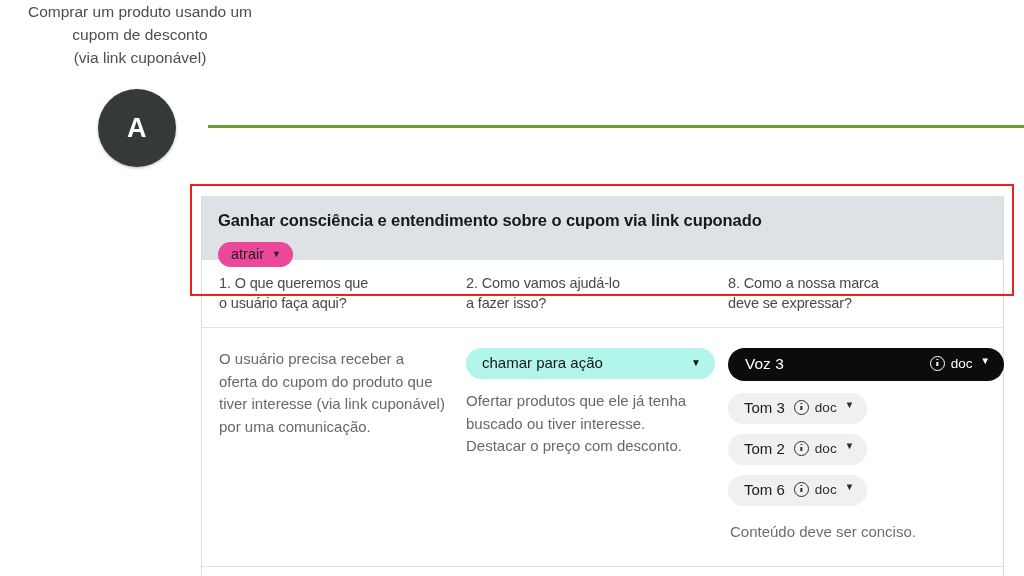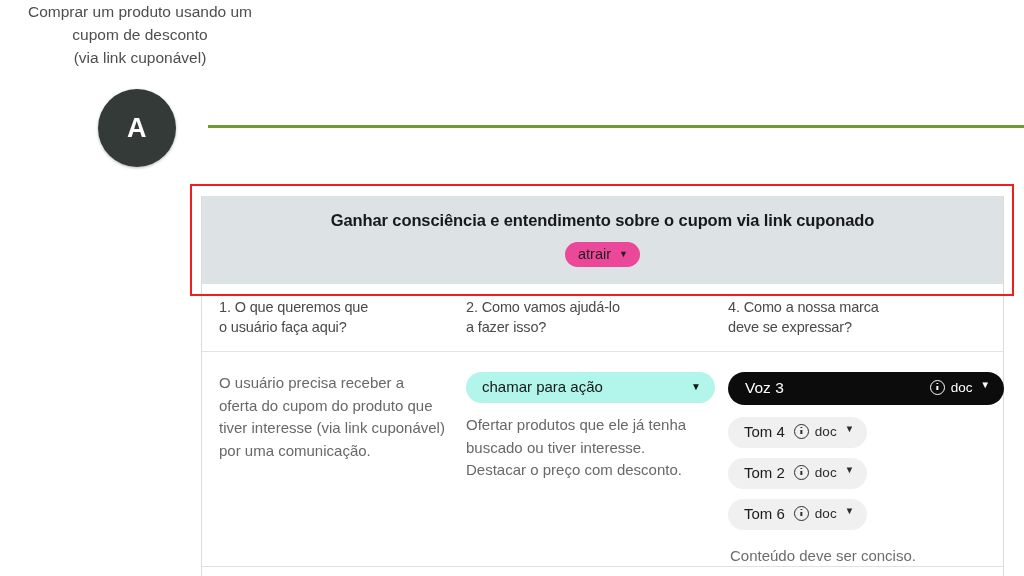--- a/index.html
+++ b/index.html
@@ -90,23 +90,23 @@
     height: 380px;
     box-sizing: border-box;
     border-left: 1px solid #dcdcdc;
     border-right: 1px solid #dcdcdc;
     background: #ffffff;
   }
 
   .card-header {
     background: #dde3e4;
     padding: 14px 16px 0 16px;
-    text-align: center;
-    box-sizing: border-box;
-    height: 88px;
+    text-align: left;
+    box-sizing: border-box;
+    height: 64px;
   }
   .card-header-title {
     font-size: 16.5px;
     font-weight: bold;
     color: #17191a;
     line-height: 21px;
     letter-spacing: -0.1px;
   }
   .stage-chip {
     display: inline-flex;
@@ -310,21 +310,21 @@
     <div class="col-head-row">
       <div class="col col-1">
         <div class="col-head-text">1. O que queremos que
 o usuário faça aqui?</div>
       </div>
       <div class="col col-2">
         <div class="col-head-text">2. Como vamos ajudá-lo
 a fazer isso?</div>
       </div>
       <div class="col col-3">
-        <div class="col-head-text">4. Como a nossa marca
+        <div class="col-head-text">8. Como a nossa marca
 deve se expressar?</div>
       </div>
     </div>
 
     <div class="body-row">
 
       <div class="col col-1">
         <div class="body-text">O usuário precisa receber a oferta do cupom do produto que tiver interesse (via link cuponável) por uma comunicação.</div>
       </div>
 
@@ -342,21 +342,21 @@
           <span class="voice-pill-label">Voz 3</span>
           <span class="pill-meta">
             <span class="info-glyph"></span>
             <span>doc</span>
             <span class="pill-caret">▼</span>
           </span>
         </div>
 
         <div>
           <div class="tone-pill">
-            <span class="tone-pill-label">Tom 4</span>
+            <span class="tone-pill-label">Tom 3</span>
             <span class="pill-meta">
               <span class="info-glyph"></span>
               <span>doc</span>
               <span class="pill-caret">▼</span>
             </span>
           </div>
 
           <div class="tone-pill">
             <span class="tone-pill-label">Tom 2</span>
             <span class="pill-meta">

